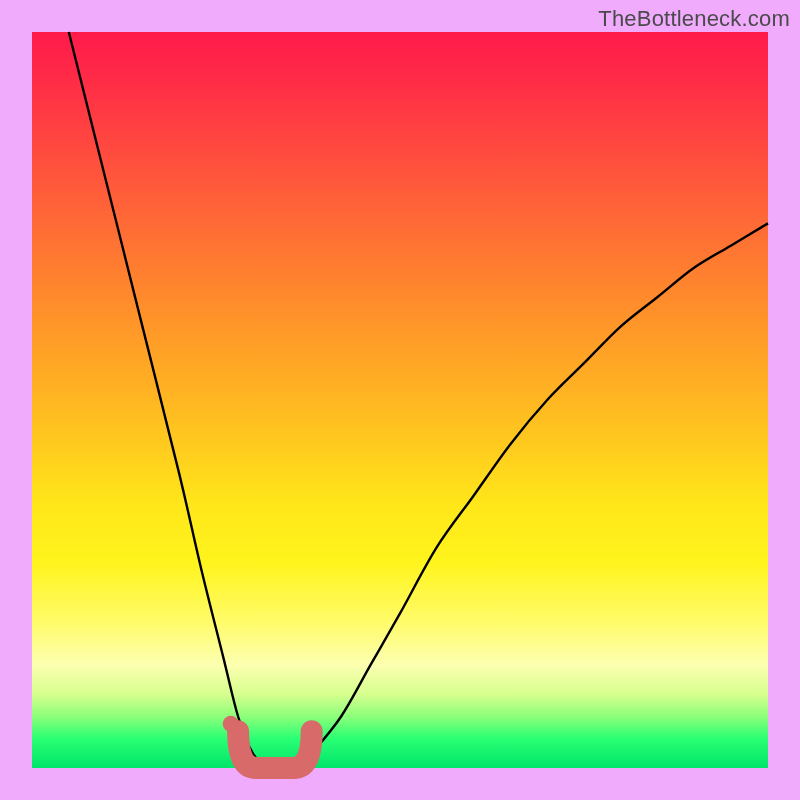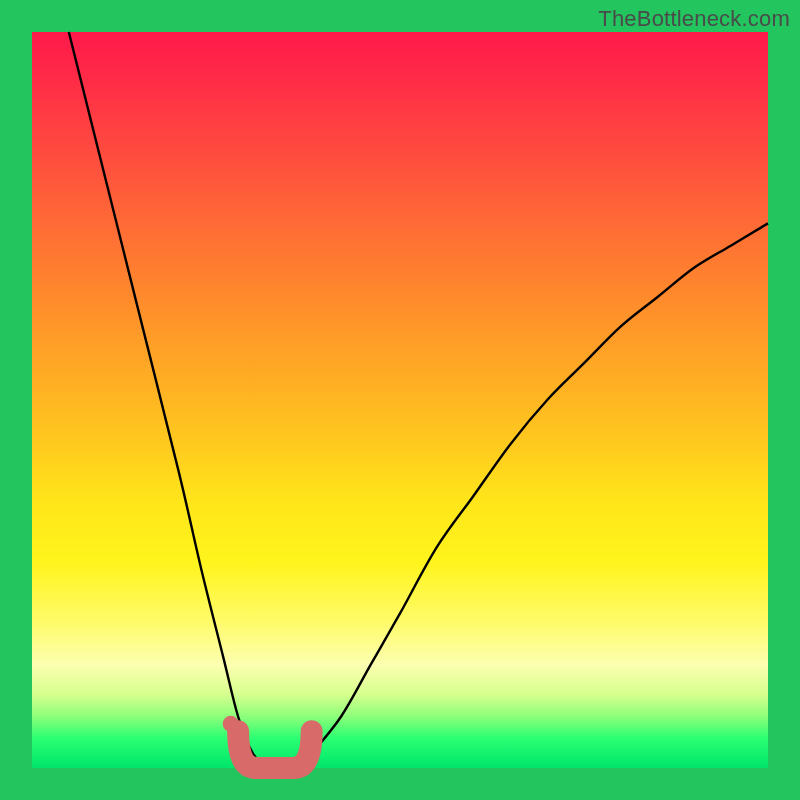--- a/index.html
+++ b/index.html
@@ -10,21 +10,21 @@
     background: #000;
     overflow: hidden;
     font-family: Arial, Helvetica, sans-serif;
   }
   .frame {
     position: absolute;
     left: 0;
     top: 0;
     width: 800px;
     height: 800px;
-    background: #22c55e;
+    background: #f0abfc;
   }
   .plot-area {
     position: absolute;
     left: 32px;
     top: 32px;
     width: 736px;
     height: 736px;
     
     background: linear-gradient(
       to bottom,

